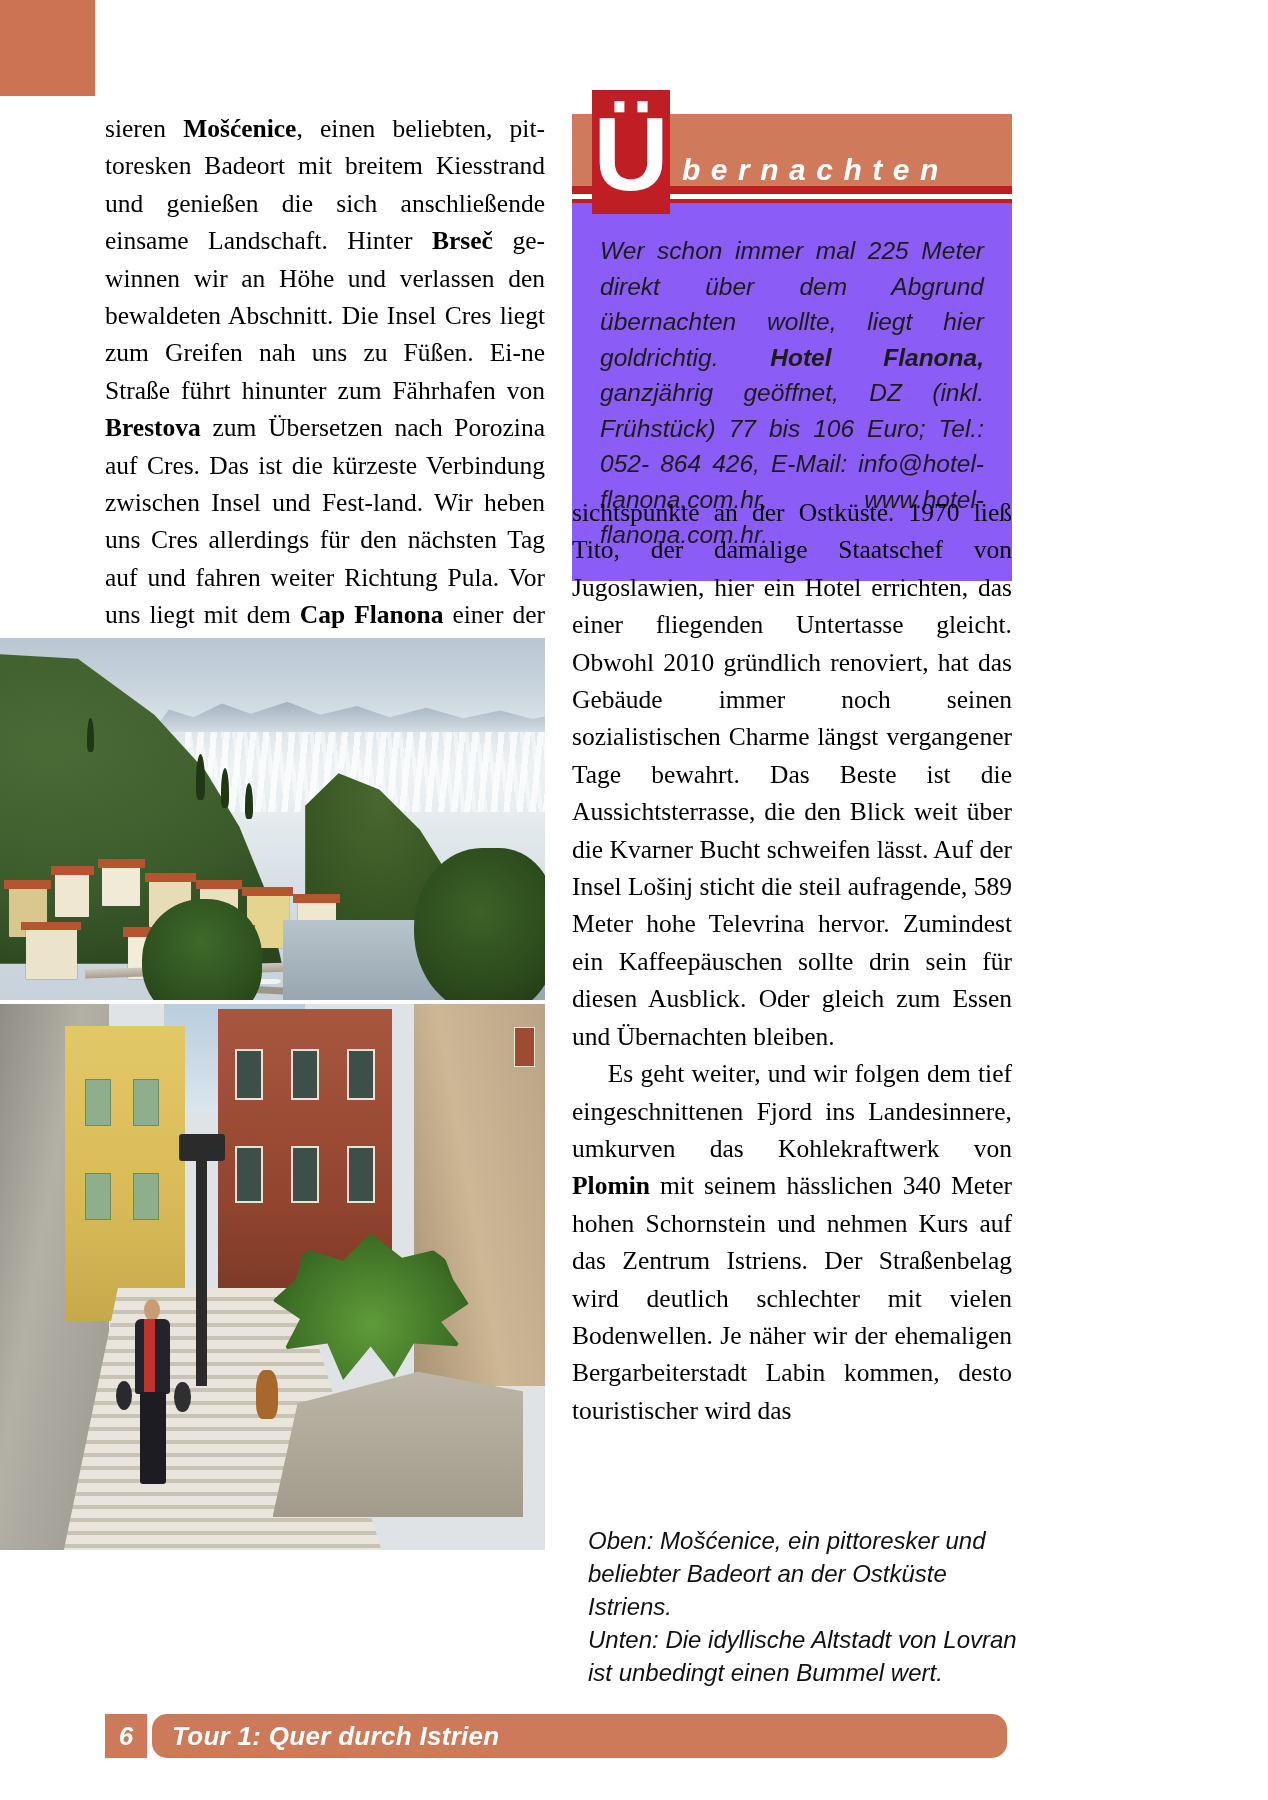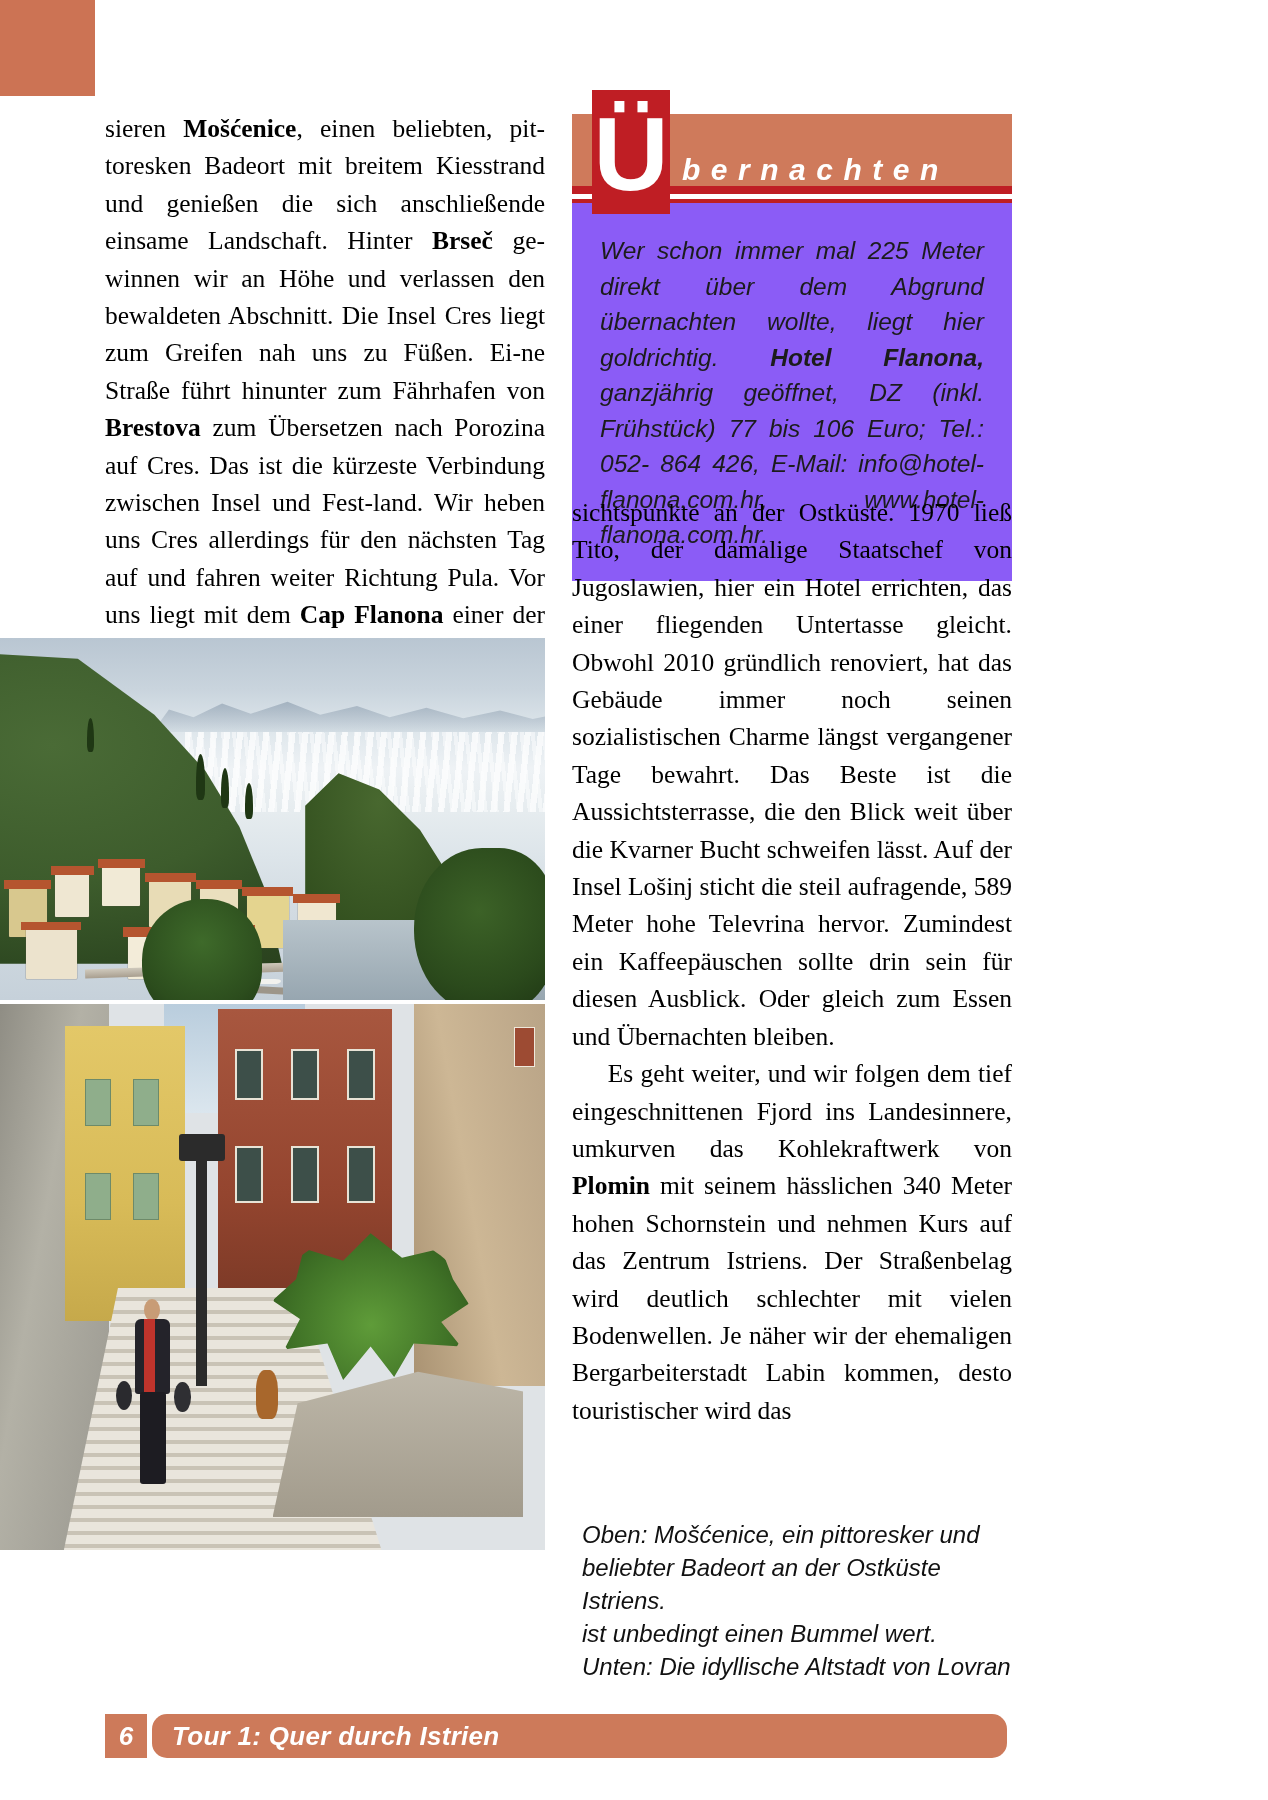--- a/index.html
+++ b/index.html
@@ -361,21 +361,21 @@
     text-align: justify;
   }
   .ib-text b { font-weight: bold; }
 
   
   .caption {
     position: absolute;
     left: 572px;
     top: 1508px;
     width: 440px;
-    margin: 10px;
+    margin: 16px;
     font-family: "Liberation Sans", sans-serif;
     font-style: italic;
     font-size: 24px;
     line-height: 33px;
     color: #111111;
   }
 
   
   .footer {
     position: absolute;
@@ -519,22 +519,22 @@
   </div>
 
   <div class="col-right" style="top:494px; width:440px;">
     <p class="body-text">sichtspunkte an der Ostküste. 1970 ließ Tito, der damalige Staatschef von Jugoslawien, hier ein Hotel errichten, das einer fliegenden Untertasse gleicht. Obwohl 2010 gründlich renoviert, hat das Gebäude immer noch seinen sozialistischen Charme längst vergangener Tage bewahrt. Das Beste ist die Aussichtsterrasse, die den Blick weit über die Kvarner Bucht schweifen lässt. Auf der Insel Lošinj sticht die steil aufragende, 589 Meter hohe Televrina hervor. Zumindest ein Kaffeepäuschen sollte drin sein für diesen Ausblick. Oder gleich zum Essen und Übernachten bleiben.</p>
     <p class="body-text indent">Es geht weiter, und wir folgen dem tief eingeschnittenen Fjord ins Landesinnere, umkurven das Kohlekraftwerk von <b>Plomin</b> mit seinem hässlichen 340 Meter hohen Schornstein und nehmen Kurs auf das Zentrum Istriens. Der Straßenbelag wird deutlich schlechter mit vielen Bodenwellen. Je näher wir der ehemaligen Bergarbeiterstadt Labin kommen, desto touristischer wird das</p>
   </div>
 
   <div class="caption">
     <div>Oben: Mošćenice, ein pittoresker und</div>
     <div>beliebter Badeort an der Ostküste Istriens.</div>
+    <div>Unten: Die idyllische Altstadt von Lovran</div>
     <div>ist unbedingt einen Bummel wert.</div>
-    <div>Unten: Die idyllische Altstadt von Lovran</div>
   </div>
 
   <div class="footer">
     <div class="footer-page">6</div>
     <div class="footer-sep"></div>
     <div class="footer-title">Tour 1: Quer durch Istrien</div>
   </div>
 
 </div>
 

